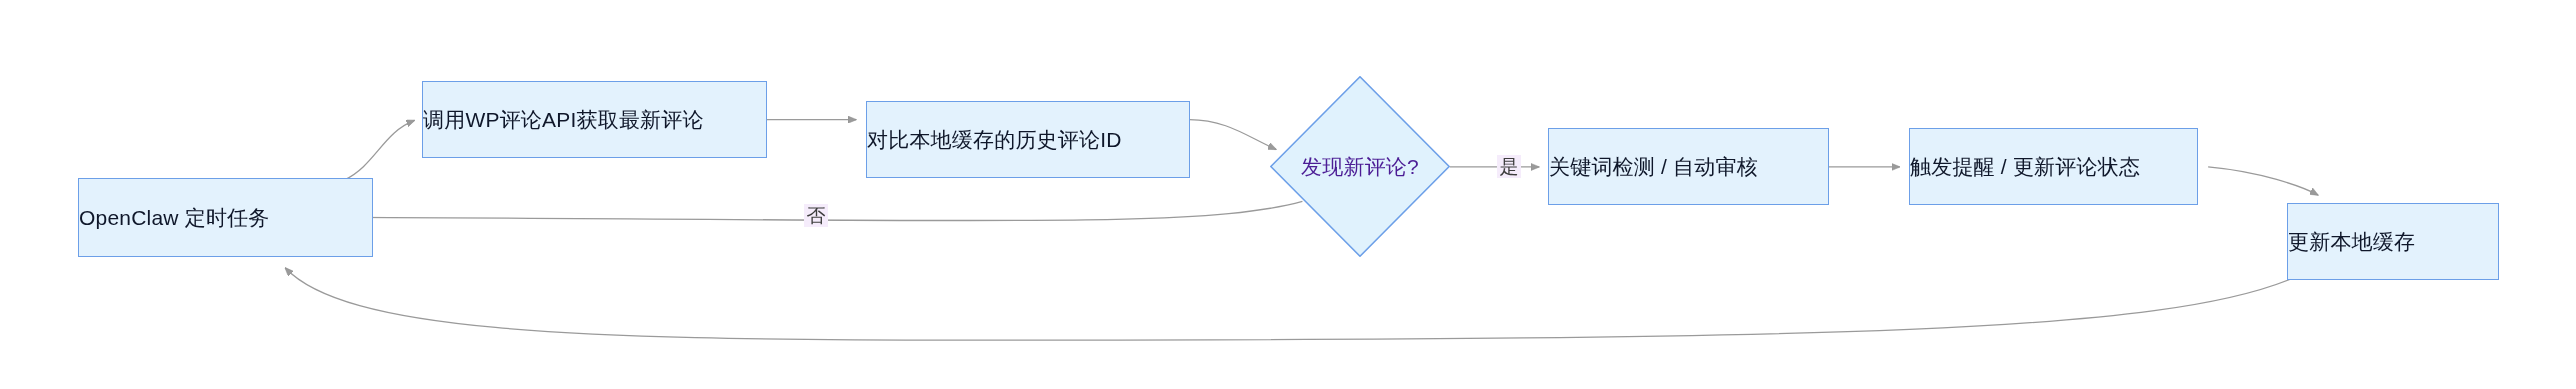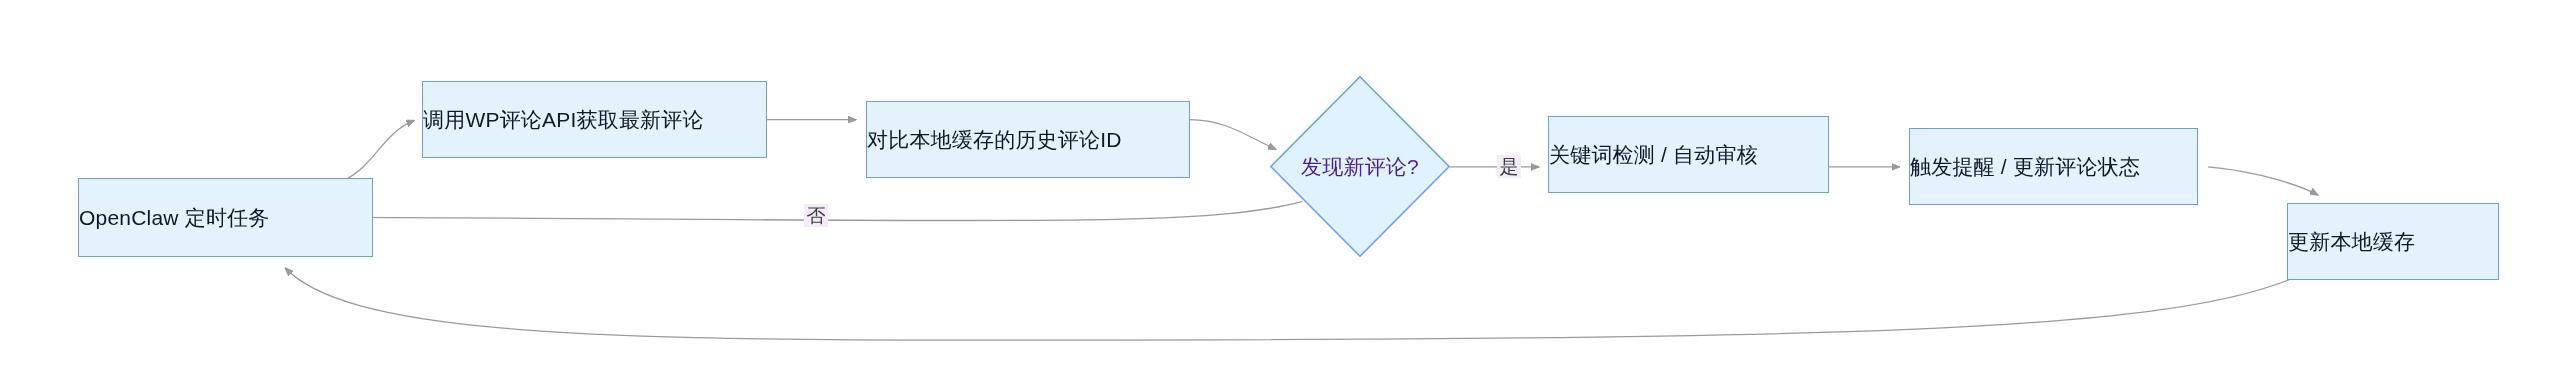--- a/index.html
+++ b/index.html
@@ -116,21 +116,21 @@
     <span class="node-label">对比本地缓存的历史评论ID</span>
   </div>
 
   <div class="diamond-wrap" style="left:1270px; top:76px; width:180px; height:181px;">
     <svg class="diamond-shape" viewBox="0 0 224 226" preserveAspectRatio="none" xmlns="http://www.w3.org/2000/svg">
       <polygon points="112,1 223,113 112,225 1,113" fill="#e0f2fd" stroke="#6c9fe8" stroke-width="2"></polygon>
     </svg>
     <span class="diamond-label">发现新评论?</span>
   </div>
 
-  <div class="node" style="left:1548px; top:116px; width:281px; height:77px;">
+  <div class="node" style="left:1548px; top:128px; width:281px; height:77px;">
     <span class="node-label">关键词检测 / 自动审核</span>
   </div>
 
   <div class="node" style="left:1909px; top:128px; width:289px; height:77px;">
     <span class="node-label">触发提醒 / 更新评论状态</span>
   </div>
 
   <div class="node" style="left:2287px; top:203px; width:212px; height:77px;">
     <span class="node-label">更新本地缓存</span>
   </div>

